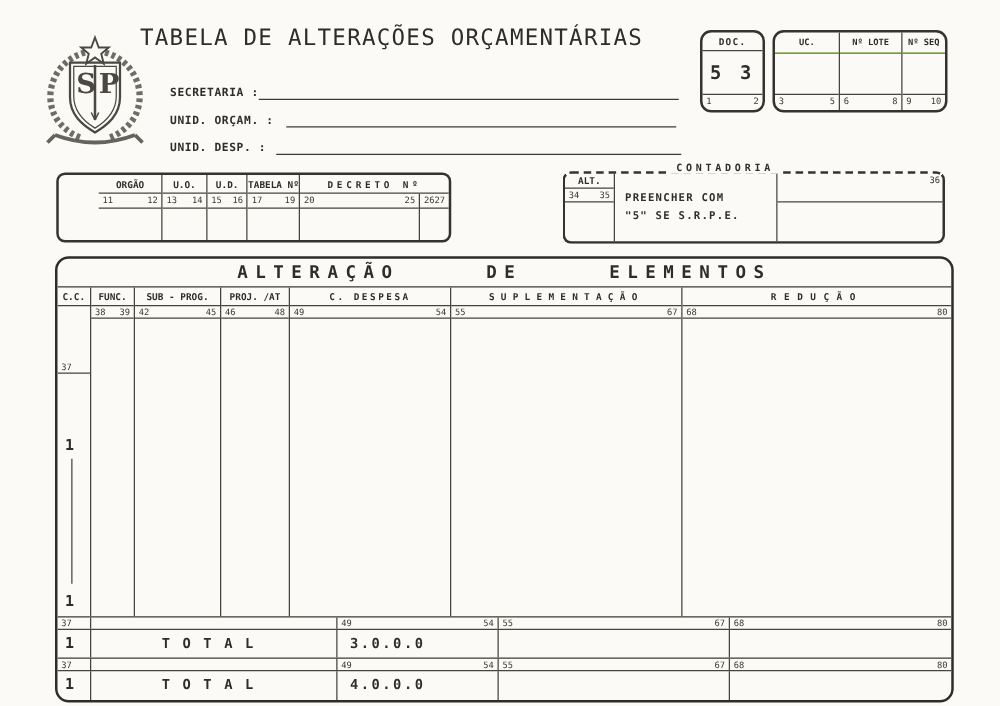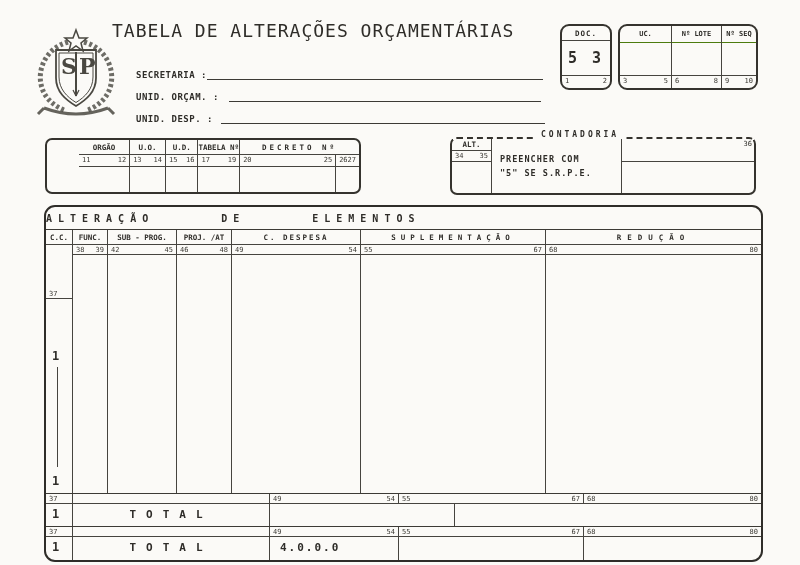--- a/index.html
+++ b/index.html
@@ -58,21 +58,21 @@
   .c-h { height:12px; border-bottom:1px solid #46443f; text-align:center; font-size:7.5px; font-weight:bold; line-height:12px; }
   .c-n { height:11px; border-bottom:1px solid #46443f; }
   .c-b { flex:1; }
   .c-note { width:130px; display:flex; flex-direction:column; justify-content:center; gap:4px; padding-left:8px; }
   .c-note div { font-size:8.5px; font-weight:bold; letter-spacing:1px; white-space:nowrap; }
   .c-last { flex:1; border-right:none; }
   .c-last .c-n2 { height:23px; border-bottom:1px solid #46443f; text-align:right; font-size:7px; padding:1px 2px 0 0; }
 
   
   .tbl { left:44px; top:205px; width:719px; height:357px; border:2px solid #2f2d29; border-radius:11px; display:flex; flex-direction:column; overflow:hidden; }
-  .tbl-title { height:23px; border-bottom:1px solid #3c3a35; font-size:10px; font-weight:bold; letter-spacing:6px; word-spacing:55px; line-height:23px; }
+  .tbl-title { height:23px; border-bottom:1px solid #3c3a35; text-align:center; font-size:14px; font-weight:bold; letter-spacing:6px; word-spacing:55px; line-height:23px; }
   .tbl-cols { display:flex; height:264px; border-bottom:1px solid #3c3a35; }
   .col { display:flex; flex-direction:column; border-right:1px solid #46443f; }
   .col:last-child { border-right:none; flex:1; }
   .col-h { height:15px; border-bottom:1px solid #46443f; text-align:center; font-size:7.5px; font-weight:bold; line-height:15px; white-space:nowrap; }
   .col-n { height:10px; border-bottom:1px solid #46443f; }
   .col-b { flex:1; position:relative; }
   .cc-one-top    { position:absolute; top:6px;   left:6px; font-size:12px; font-weight:bold; }
   .cc-one-bottom { position:absolute; bottom:5px; left:6px; font-size:12px; font-weight:bold; }
   .cc-ditto { position:absolute; left:11px; top:24px; bottom:26px; width:1px; background:#46443f; }
 
@@ -312,20 +312,21 @@
         <span>67</span>
       </div>
       <div class="numrow">
         <span>68</span>
         <span>80</span>
       </div>
     </div>
     <div class="totrow">
       <div class="t-cc">1</div>
       <div class="t-lab">TOTAL</div>
+      <div class="t-desp">3.0.0.0</div>
       <div class="t-supl"></div>
       <div></div>
     </div>
 
     <div class="strip">
       <div class="w27 numrow">
           <span>37</span>
         </div>
       <div class="w197"></div>
       <div class="w129 numrow">

